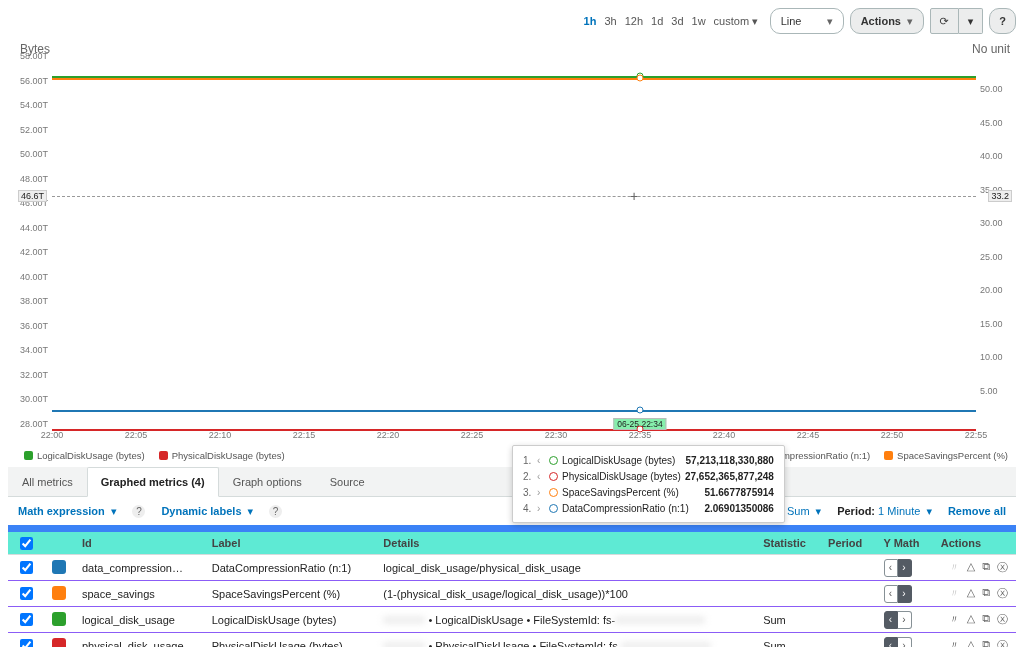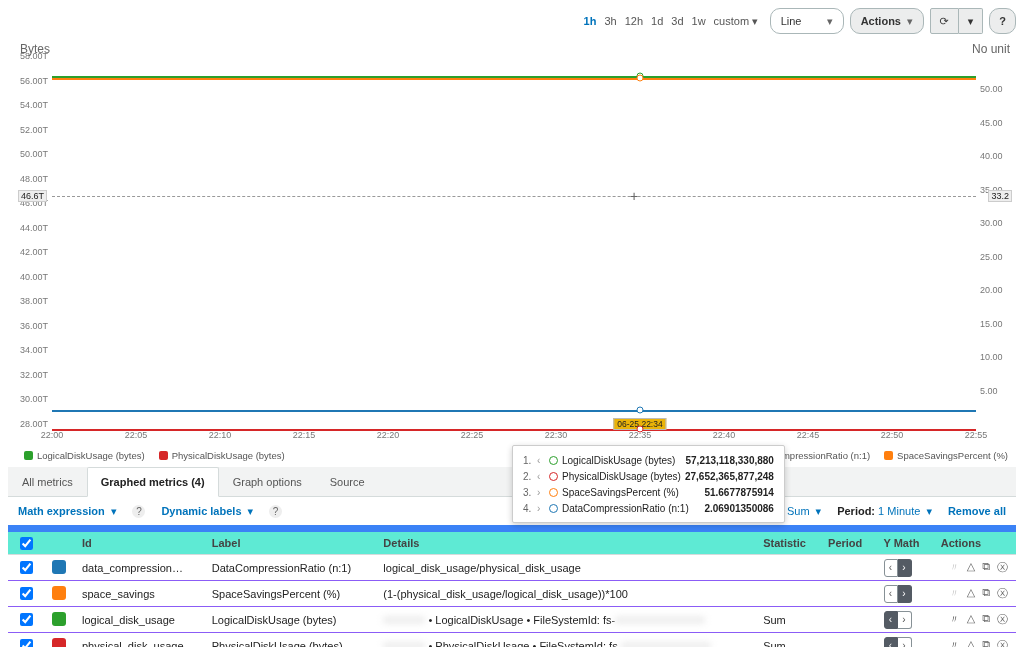--- a/index.html
+++ b/index.html
@@ -27,21 +27,21 @@
   .ylabel.left{left:12px}.ylabel.right{right:6px}
   .plot{position:absolute;left:44px;right:40px;top:16px;bottom:26px}
   .tick{position:absolute;font-size:9px;color:#777}
   .tick.l{left:-34px;transform:translateY(-50%);text-align:right;width:30px}
   .tick.r{right:-36px;transform:translateY(-50%);text-align:left;width:32px}
   .tick.x{bottom:-16px;transform:translateX(-50%)}
   .line{position:absolute;left:0;right:0;height:2px}
   .crosshair-h{position:absolute;left:0;right:0;border-top:1px dashed #999;height:0}
   .ch-lbl{position:absolute;background:#eee;border:1px solid #ccc;font-size:9px;padding:0 2px;transform:translateY(-50%)}
   .cross{position:absolute;color:#666;font-size:14px;transform:translate(-50%,-50%)}
-  .timemark{position:absolute;transform:translateX(-50%);border:1px solid #bbb;background:#eab308;font-size:8.5px;padding:0 3px;border-radius:0}
+  .timemark{position:absolute;transform:translateX(-50%);border:1px solid #bbb;background:#86efac;font-size:8.5px;padding:0 3px;border-radius:0}
   .dot{position:absolute;width:7px;height:7px;border:1.5px solid;border-radius:50%;background:#fff;transform:translate(-50%,-50%)}
   
   .legend{display:flex;gap:14px;font-size:9.5px;color:#555;margin:0 8px 6px 16px;justify-content:space-between}
   .legend .grp{display:flex;gap:14px}
   .sw{display:inline-block;width:9px;height:9px;border-radius:2px;margin-right:4px;vertical-align:-1px}
   
   .tabs{height:30px;border-bottom:1px solid #d5dbdb;background:#f2f3f3;display:flex;gap:0}
   .tab{padding:0 13px;height:30px;display:flex;align-items:center;border:1px solid transparent;color:#555;cursor:pointer;font-size:11px}
   .tab.active{background:#fff;border-color:#d5dbdb;border-bottom-color:#fff;color:#222;font-weight:bold;border-top-left-radius:2px;border-top-right-radius:2px}
   

